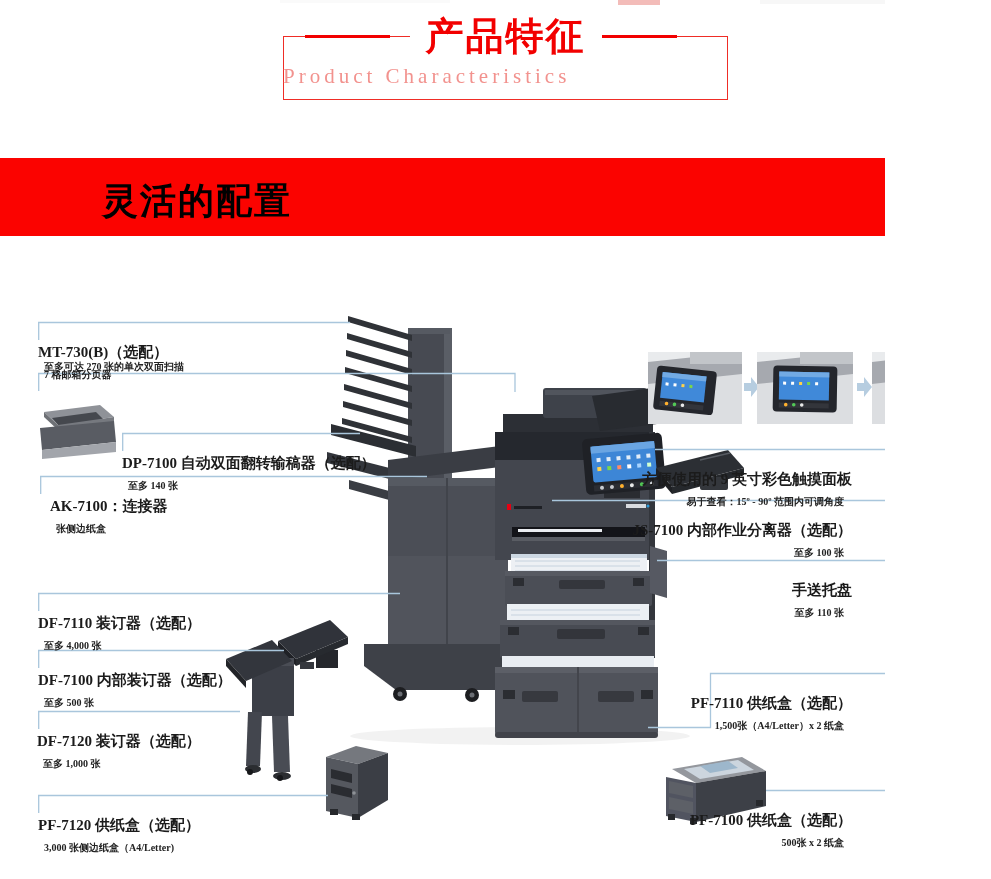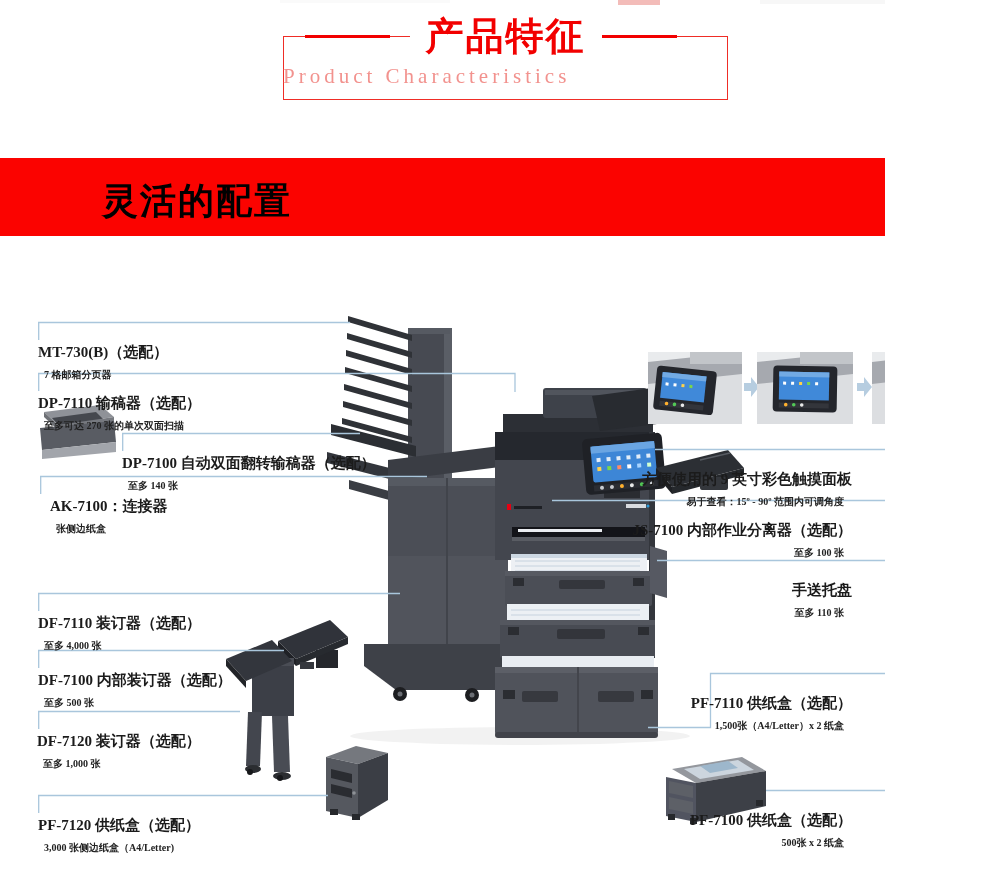--- a/index.html
+++ b/index.html
@@ -299,21 +299,20 @@
       <path d="M648 727.5H710.5V673.5H957 M956.3 673.5V691"></path>
       <path d="M766 790.5H957 M956.3 790.5V808"></path>
     </g>
   </svg>
 
   <div class="feat feat-l" style="left:38px;top:303px">
     <div class="t">MT-730(B)（选配）</div>
     <div class="d">7 格邮箱分页器</div>
   </div>
   <div class="feat feat-l" style="left:38px;top:354px">
-    <div class="t">DP-7110 输稿器（选配）</div>
     <div class="d">至多可达 270 张的单次双面扫描</div>
   </div>
   <div class="feat feat-l" style="left:122px;top:414px">
     <div class="t">DP-7100 自动双面翻转输稿器（选配）</div>
     <div class="d">至多 140 张</div>
   </div>
   <div class="feat feat-l" style="left:50px;top:457px">
     <div class="t">AK-7100：连接器</div>
     <div class="d">张侧边纸盒</div>
   </div>

